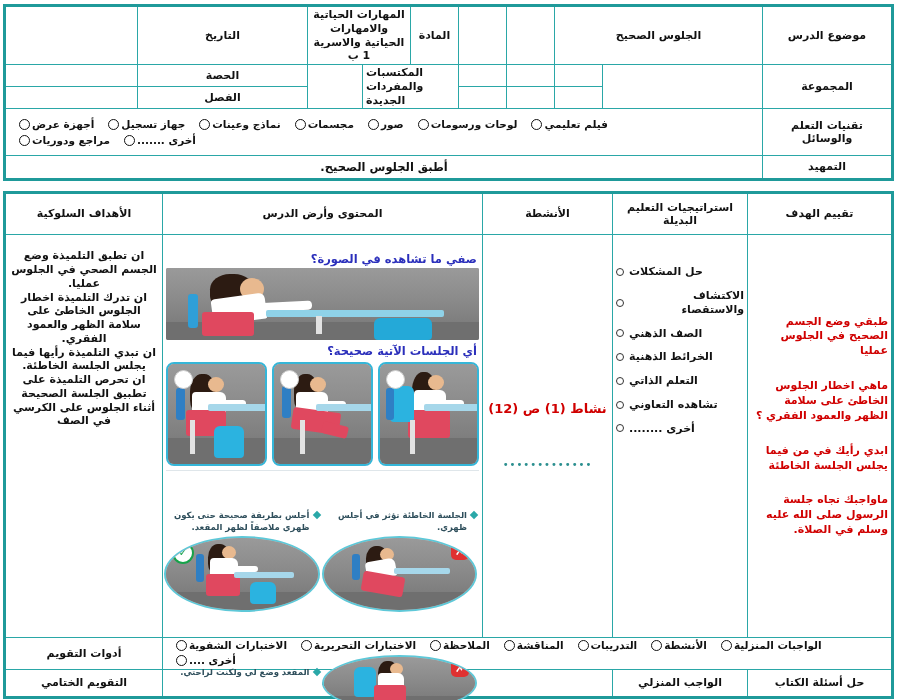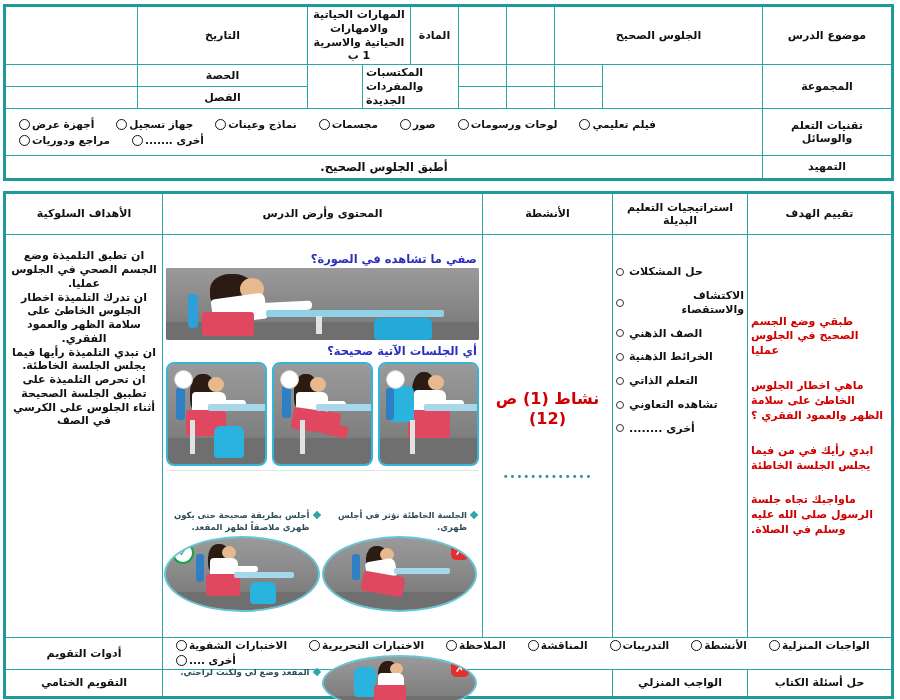--- a/index.html
+++ b/index.html
@@ -73,21 +73,21 @@
   
   .media-cell {
     padding: 2px 4px;
   }
   .media-grid {
     display: flex;
     flex-direction: row-reverse;
     flex-wrap: wrap;
     align-items: center;
     justify-content: flex-start;
-    gap: 2px 12px;
+    gap: 2px 4px;
   }
   .chk {
     display: inline-flex;
     flex-direction: row-reverse;
     align-items: center;
     gap: 2px;
     font-size: 10.5px;
     font-weight: bold;
     white-space: nowrap;
   }
@@ -144,28 +144,28 @@
     flex: 0 0 auto;
   }
   .eval-col {
     padding: 4px 3px;
   }
   .eval-item {
     color: #d00000;
     font-weight: bold;
     font-size: 11px;
     line-height: 1.35;
-    text-align: left;
+    text-align: right;
     margin-bottom: 20px;
   }
   .act-col { text-align: center; vertical-align: top; padding-top: 130px; }
   .act-red {
     color: #d00000;
     font-weight: bold;
-    font-size: 16px;
+    font-size: 13px;
   }
   .act-dots {
     color: #2b8f8f;
     font-size: 10px;
     letter-spacing: 1px;
     margin-top: 42px;
   }
 
   
   .photo {

